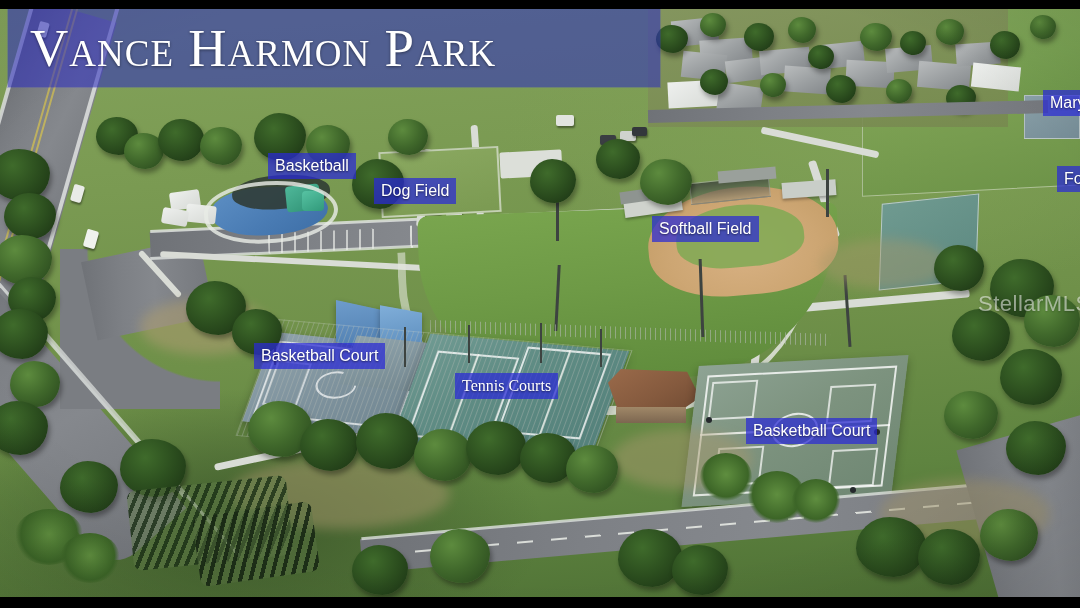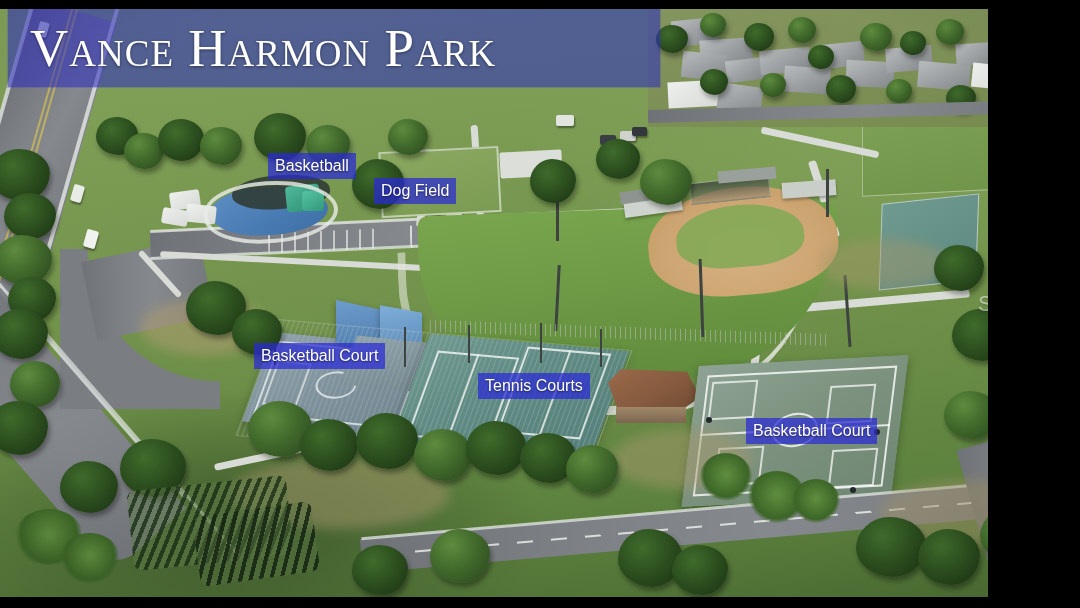--- a/index.html
+++ b/index.html
@@ -1,19 +1,19 @@
 <!DOCTYPE html>
 <html><head>
 <meta charset="utf-8">
 <style>
   * { margin:0; padding:0; box-sizing:border-box; }
   html,body { width:1080px; height:608px; overflow:hidden; background:#000; }
   body { font-family:"Liberation Sans", sans-serif; }
 
-  #stage { position:relative; width:988px; height:608px; overflow:hidden; background:#000; }
+  #stage { position:relative; width:1080px; height:608px; overflow:hidden; background:#000; }
 
   
   .letterbox { position:absolute; left:0; width:1080px; background:#000; z-index:60; }
   .letterbox.top { top:0; height:9px; }
   .letterbox.bottom { bottom:0; height:11px; }
 
   
   #photo { position:absolute; left:0; top:9px; width:1080px; height:588px; overflow:hidden;
            background:#6d8a4e; }
 
@@ -404,21 +404,22 @@
 
   <div class="letterbox top"></div>
   <div class="letterbox bottom"></div>
 
   <div id="title-banner">
     <div id="title-text">Vance Harmon Park</div>
   </div>
 
   <div class="map-label" style="left:268px;top:153px;">Basketball</div>
   <div class="map-label" style="left:374px;top:178px;">Dog Field</div>
+  <div class="map-label" style="left:652px;top:216px;">Softball Field</div>
   <div class="map-label" style="left:254px;top:343px;">Basketball Court</div>
-  <div class="map-label" style="left:478px;top:373px;">Tennis Courts</div>
+  <div class="map-label" style="left:455px;top:373px;font-family:Liberation Serif, serif;">Tennis Courts</div>
   <div class="map-label" style="left:746px;top:418px;">Basketball Court</div>
   <div class="map-label" style="left:1043px;top:90px;">Mary</div>
   <div class="map-label" style="left:1057px;top:166px;">Fo</div>
 
   <div id="watermark">StellarMLS</div>
 
 </div>
 
 </body></html>

